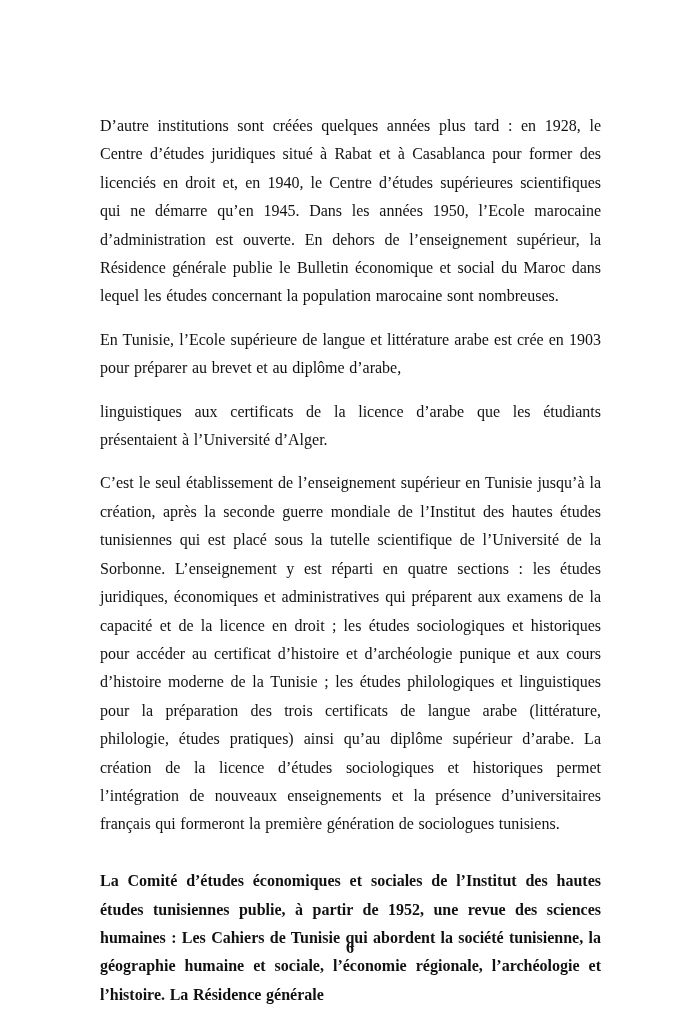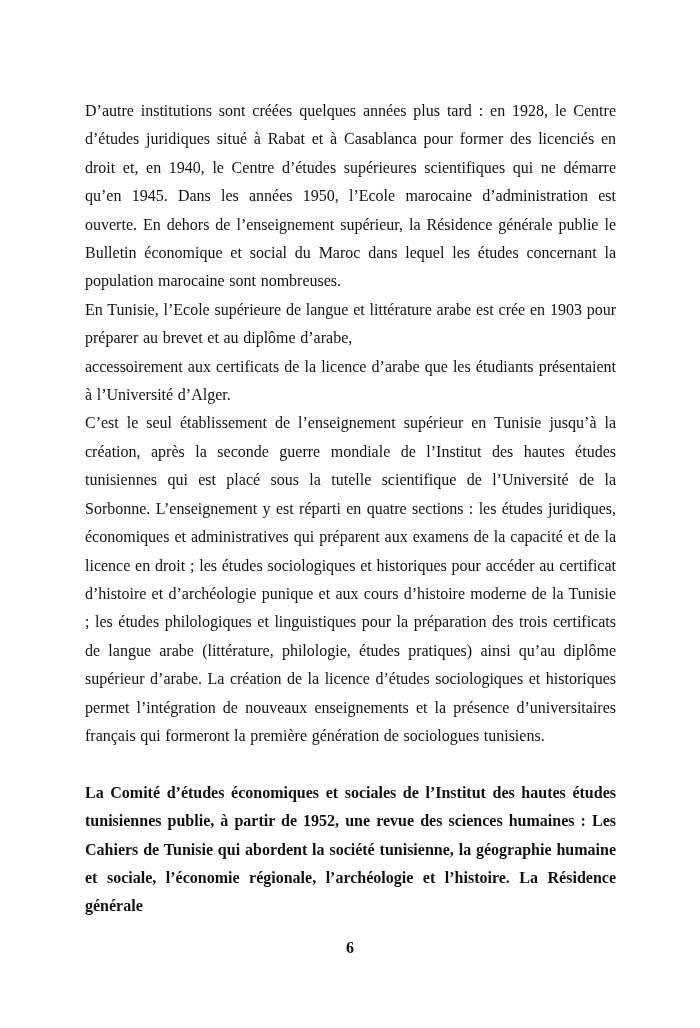--- a/index.html
+++ b/index.html
@@ -15,21 +15,21 @@
     background: #ffffff;
     box-sizing: border-box;
     padding: 97px 84px 0 85px;
     font-family: "Liberation Serif", "DejaVu Serif", serif;
     font-size: 16px;
     line-height: 28.4px;
     color: #111111;
     overflow: hidden;
   }
   .page p {
-    margin: 0;
+    margin: 15px;
     text-align: justify;
     text-justify: inter-word;
     word-spacing: 0.04em;
   }
   .page p.gap-before {
     margin-top: 28.4px;
     font-weight: bold;
   }
   .page-number {
     position: absolute;
@@ -43,18 +43,18 @@
     color: #111111;
   }
 </style>
 </head>
 <body>
 
 <div class="page">
   <div>
     <p>D’autre institutions sont créées quelques années plus tard : en 1928, le Centre d’études juridiques situé à Rabat et à Casablanca pour former des licenciés en droit et, en 1940, le Centre d’études supérieures scientifiques qui ne démarre qu’en 1945. Dans les années 1950, l’Ecole marocaine d’administration est ouverte. En dehors de l’enseignement supérieur, la Résidence générale publie le Bulletin économique et social du Maroc dans lequel les études concernant la population marocaine sont nombreuses.</p>
     <p>En Tunisie, l’Ecole supérieure de langue et littérature arabe est crée en 1903 pour préparer au brevet et au diplôme d’arabe,</p>
-    <p>accessoirement aux certificats de la licence d’arabe que les étudiants présentaient à l’Université d’Alger.</p>
+    <p>linguistiques aux certificats de la licence d’arabe que les étudiants présentaient à l’Université d’Alger.</p>
     <p>C’est le seul établissement de l’enseignement supérieur en Tunisie jusqu’à la création, après la seconde guerre mondiale de l’Institut des hautes études tunisiennes qui est placé sous la tutelle scientifique de l’Université de la Sorbonne. L’enseignement y est réparti en quatre sections : les études juridiques, économiques et administratives qui préparent aux examens de la capacité et de la licence en droit ; les études sociologiques et historiques pour accéder au certificat d’histoire et d’archéologie punique et aux cours d’histoire moderne de la Tunisie ; les études philologiques et linguistiques pour la préparation des trois certificats de langue arabe (littérature, philologie, études pratiques) ainsi qu’au diplôme supérieur d’arabe. La création de la licence d’études sociologiques et historiques permet l’intégration de nouveaux enseignements et la présence d’universitaires français qui formeront la première génération de sociologues tunisiens.</p>
     <p class="gap-before">La Comité d’études économiques et sociales de l’Institut des hautes études tunisiennes publie, à partir de 1952, une revue des sciences humaines : Les Cahiers de Tunisie qui abordent la société tunisienne, la géographie humaine et sociale, l’économie régionale, l’archéologie et l’histoire. La Résidence générale</p>
   </div>
   <div class="page-number">6</div>
 </div>
 
 </body></html>

